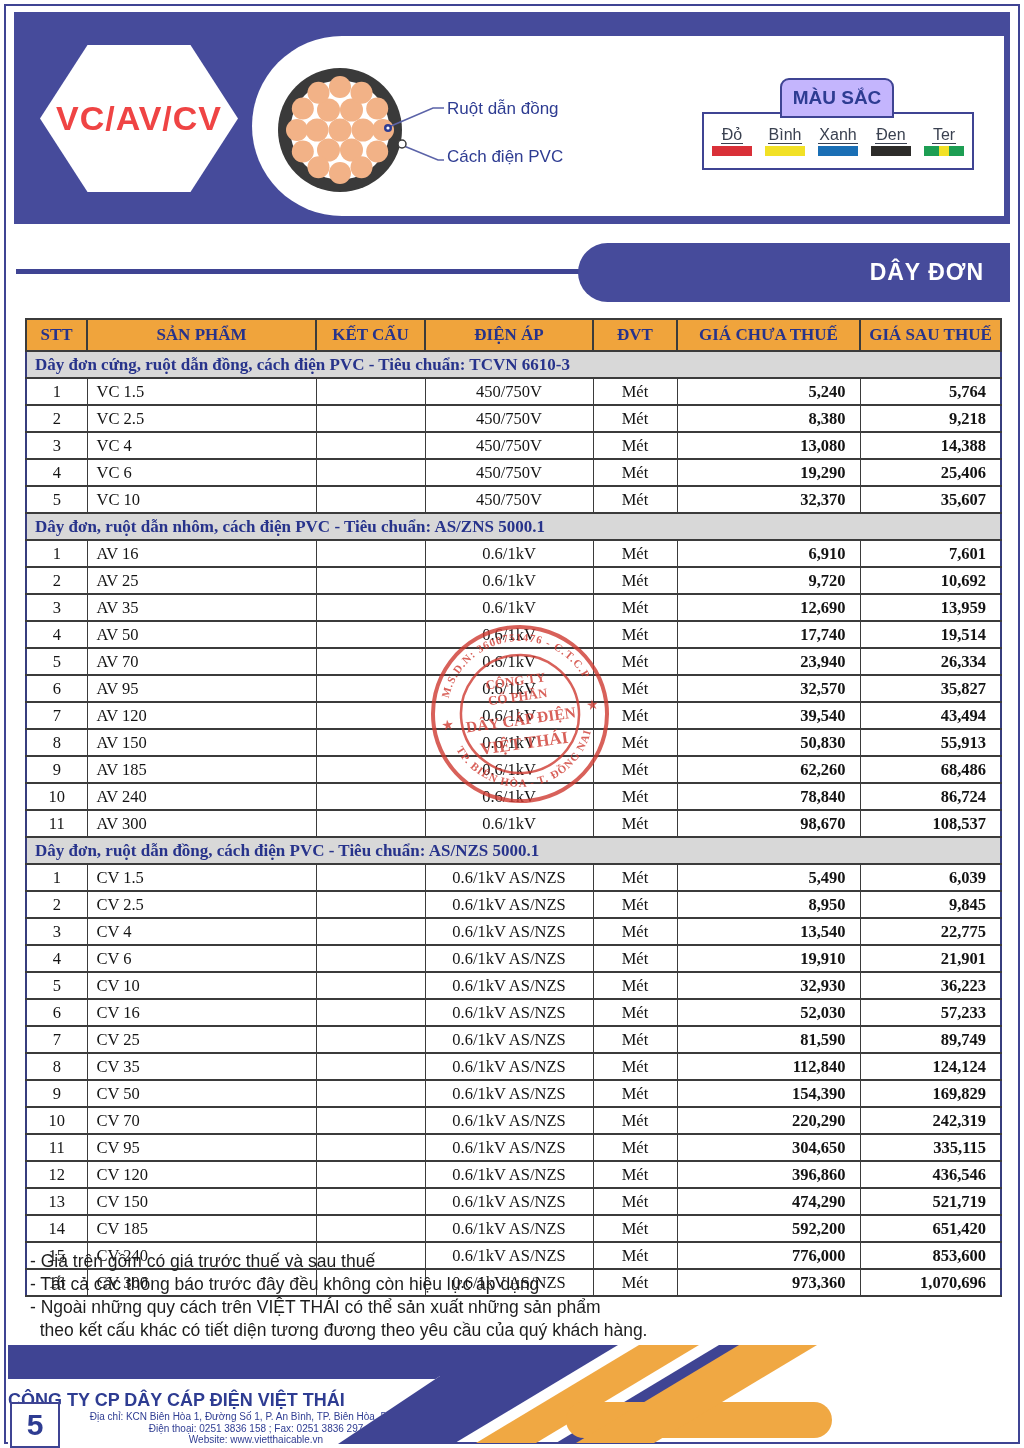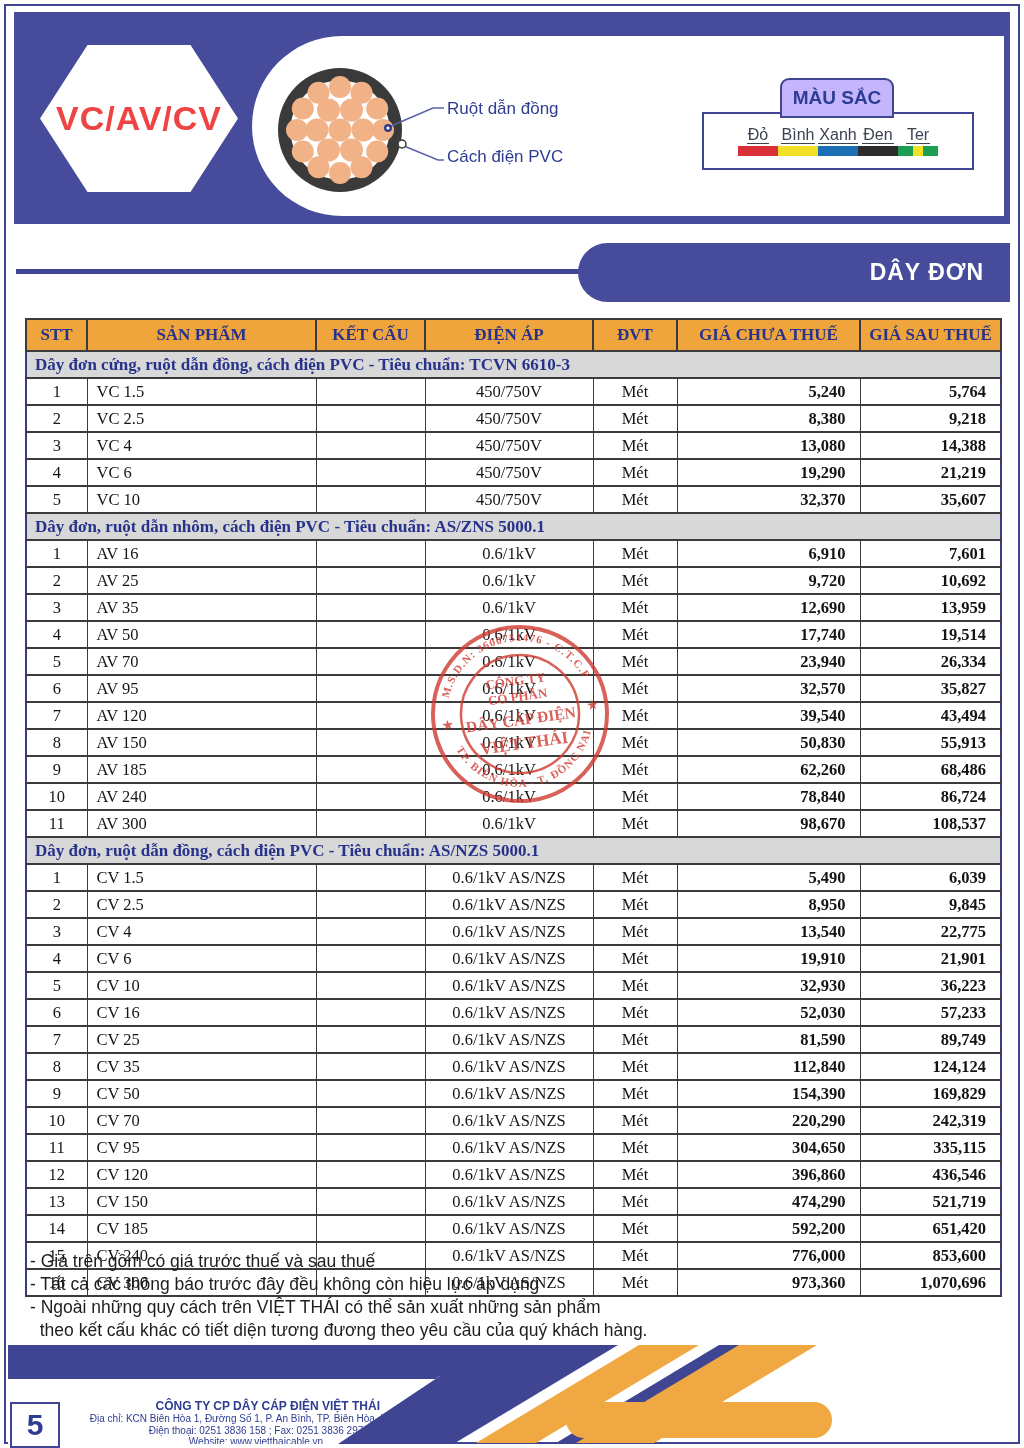--- a/index.html
+++ b/index.html
@@ -19,21 +19,21 @@
   .cable-label{position:absolute;color:#2e3c92;font-size:17px;font-weight:500;}
   .lbl1{left:433px;top:87px;}
   .lbl2{left:433px;top:135px;}
 
   
   .mau-tab{position:absolute;left:766px;top:66px;width:110px;height:36px;background:#c4b5fd;
            border:2px solid #3f4493;border-radius:9px 9px 0 0;display:flex;align-items:center;
            justify-content:center;font-weight:bold;font-size:19px;color:#2e3c92;z-index:2;}
   .mau-box{position:absolute;left:688px;top:100px;width:268px;height:54px;background:#fff;
            border:2px solid #3f4493;display:flex;align-items:center;justify-content:center;
-           z-index:1;}
+           gap:13px;z-index:1;}
   .swatch{display:flex;flex-direction:column;align-items:center;}
   .swlabel{font-size:16px;color:#3a4150;line-height:17px;border-bottom:1px solid #3a4150;padding:0 1px;}
   .swbar{width:40px;height:10px;margin-top:2px;}
 
   
   .rule{position:absolute;left:16px;top:269px;width:566px;height:5px;background:#3f4493;}
   .banner{position:absolute;left:578px;top:243px;width:432px;height:59px;background:#464b9b;
           border-radius:30px 0 0 30px;display:flex;align-items:center;justify-content:flex-end;}
   .banner span{color:#fff;font-weight:bold;font-size:23px;letter-spacing:1px;padding-right:26px;}
 
@@ -58,21 +58,21 @@
 
   
   .notes{position:absolute;left:30px;top:1250px;color:#1d1d1d;font-size:17.5px;line-height:23px;}
   .note{white-space:pre-wrap;}
 
   
   .footer-svg{position:absolute;left:6px;top:1344px;}
   .finfo{position:absolute;left:8px;top:1376px;width:432px;height:68px;background:#fff;
          border-top:3px solid #3f4493;z-index:3;
          clip-path:polygon(0 0,432px 0,330px 68px,0 68px);}
-  .fcompany{margin:20px 60px 0 0;text-align:right;font-weight:bold;font-size:12px;color:#2e3c92;}
+  .fcompany{margin:11px 60px 0 0;text-align:left;font-weight:bold;font-size:18px;color:#2e3c92;}
   .faddr{margin-left:70px;width:356px;text-align:center;font-size:10px;line-height:11.5px;color:#2e3c92;}
   .pagebox{position:absolute;left:10px;top:1402px;width:46px;height:42px;background:#fff;
            border:2.5px solid #3f4493;z-index:4;display:flex;align-items:center;justify-content:center;
            font-weight:bold;font-size:30px;color:#2e3c92;}
 </style>
 </head>
 <body>
 
 <div id="page">
   <div class="frame"></div>
@@ -204,21 +204,21 @@
           <td class="c5">13,080</td>
           <td class="c6">14,388</td>
         </tr>
         <tr class="row">
           <td class="c0">4</td>
           <td class="c1">VC 6</td>
           <td class="c2"></td>
           <td class="c3">450/750V</td>
           <td class="c4">Mét</td>
           <td class="c5">19,290</td>
-          <td class="c6">21,219</td>
+          <td class="c6">25,406</td>
         </tr>
         <tr class="row">
           <td class="c0">5</td>
           <td class="c1">VC 10</td>
           <td class="c2"></td>
           <td class="c3">450/750V</td>
           <td class="c4">Mét</td>
           <td class="c5">32,370</td>
           <td class="c6">35,607</td>
         </tr>

